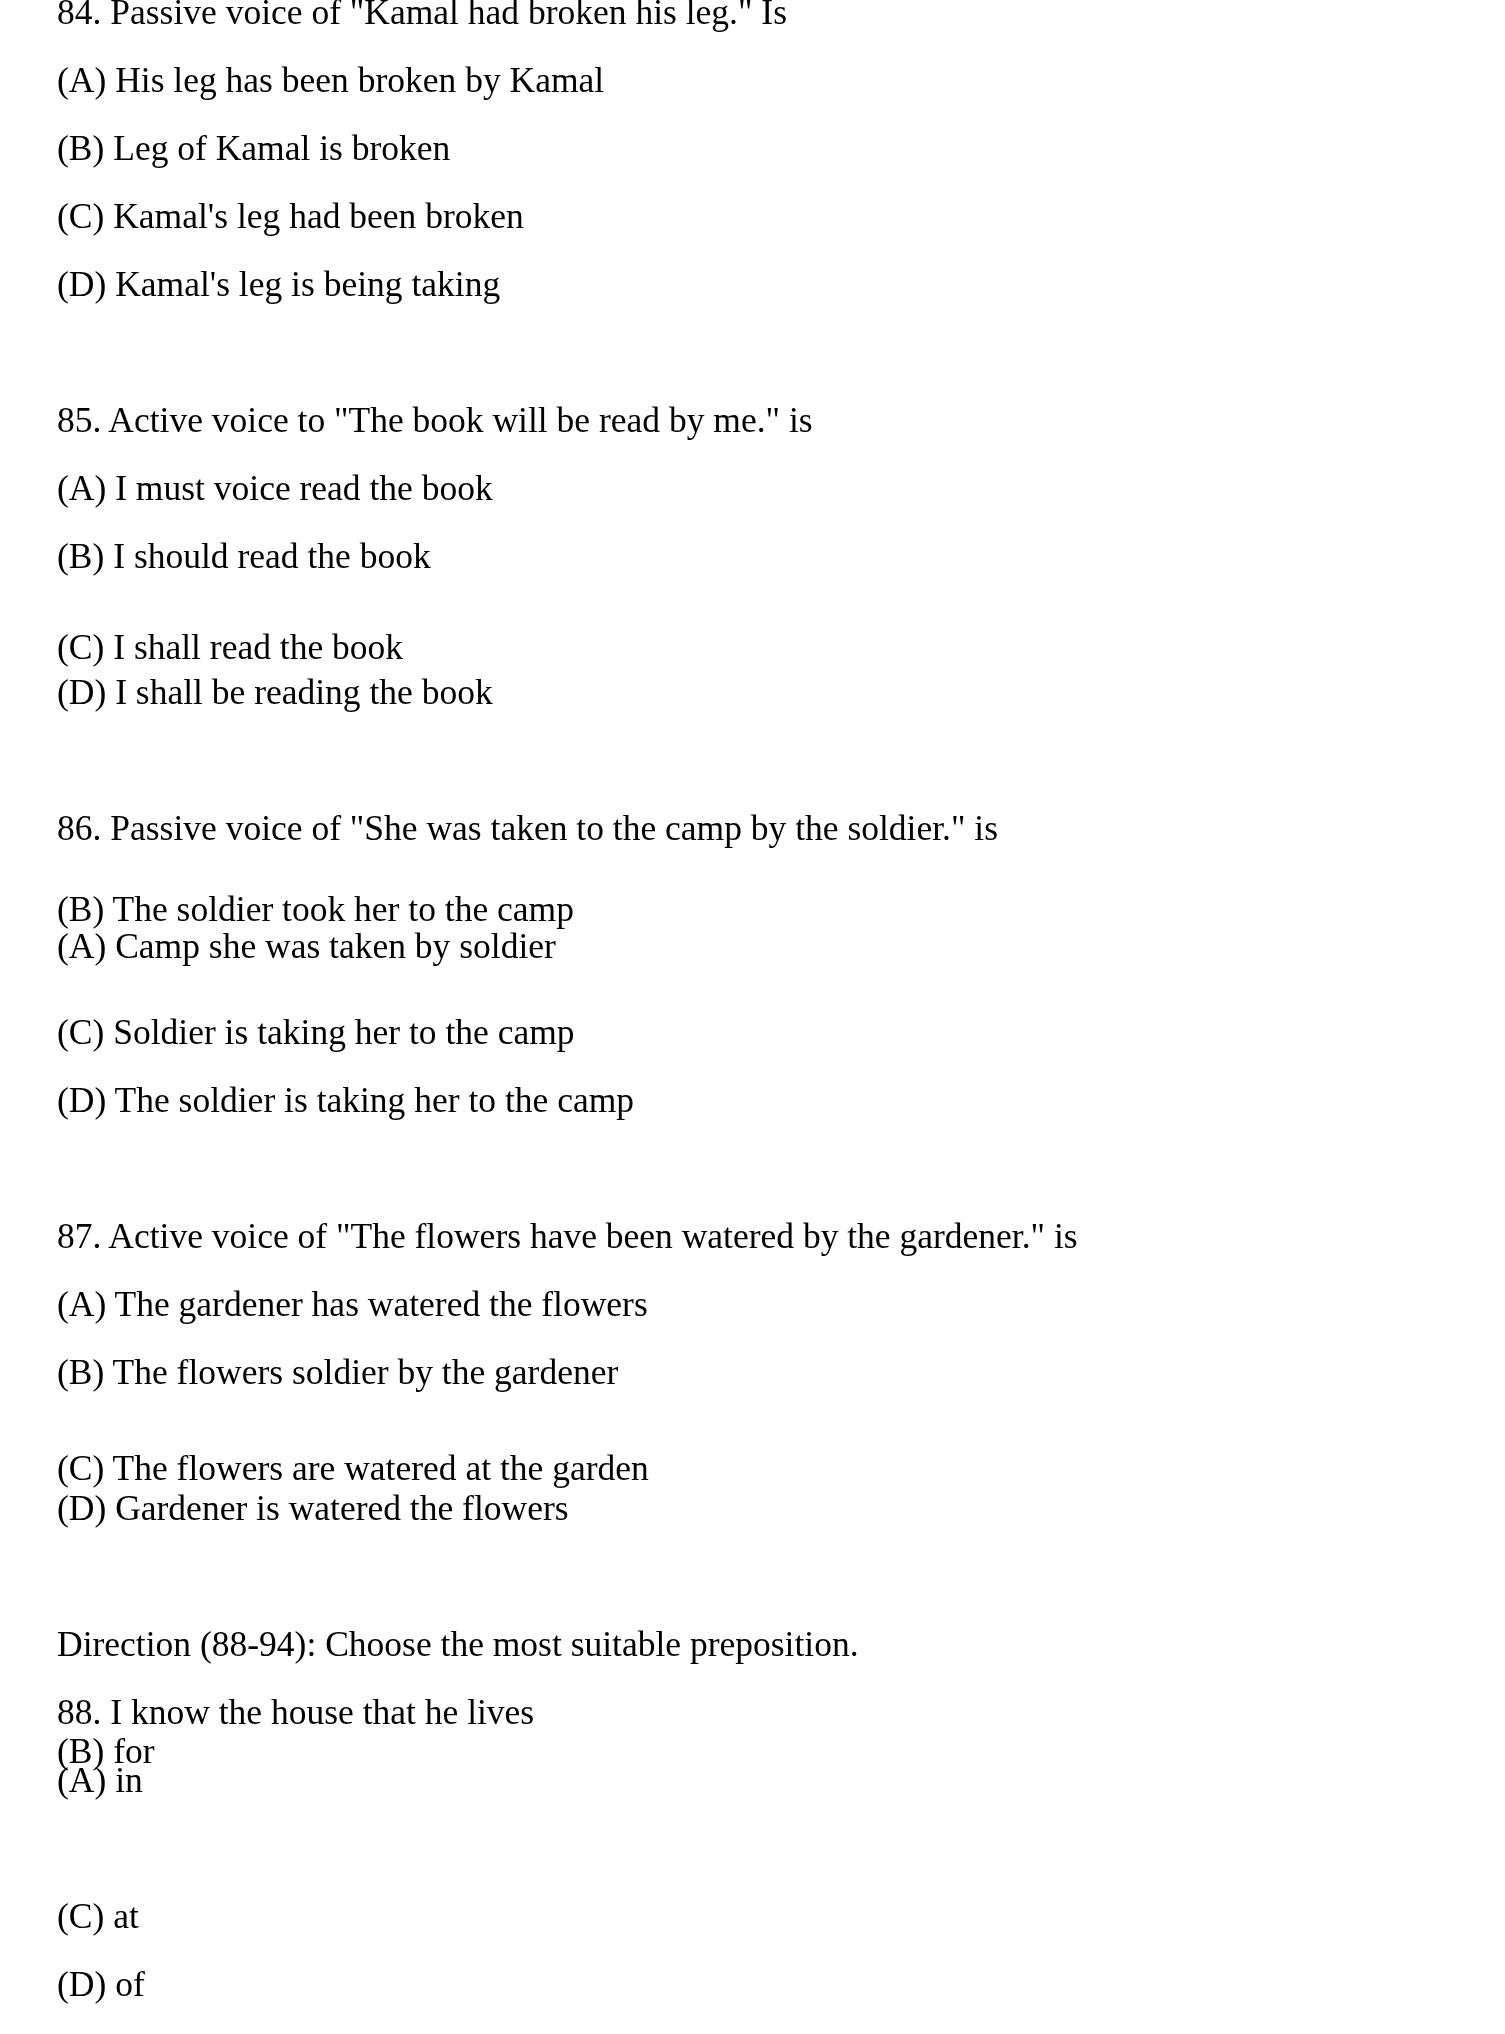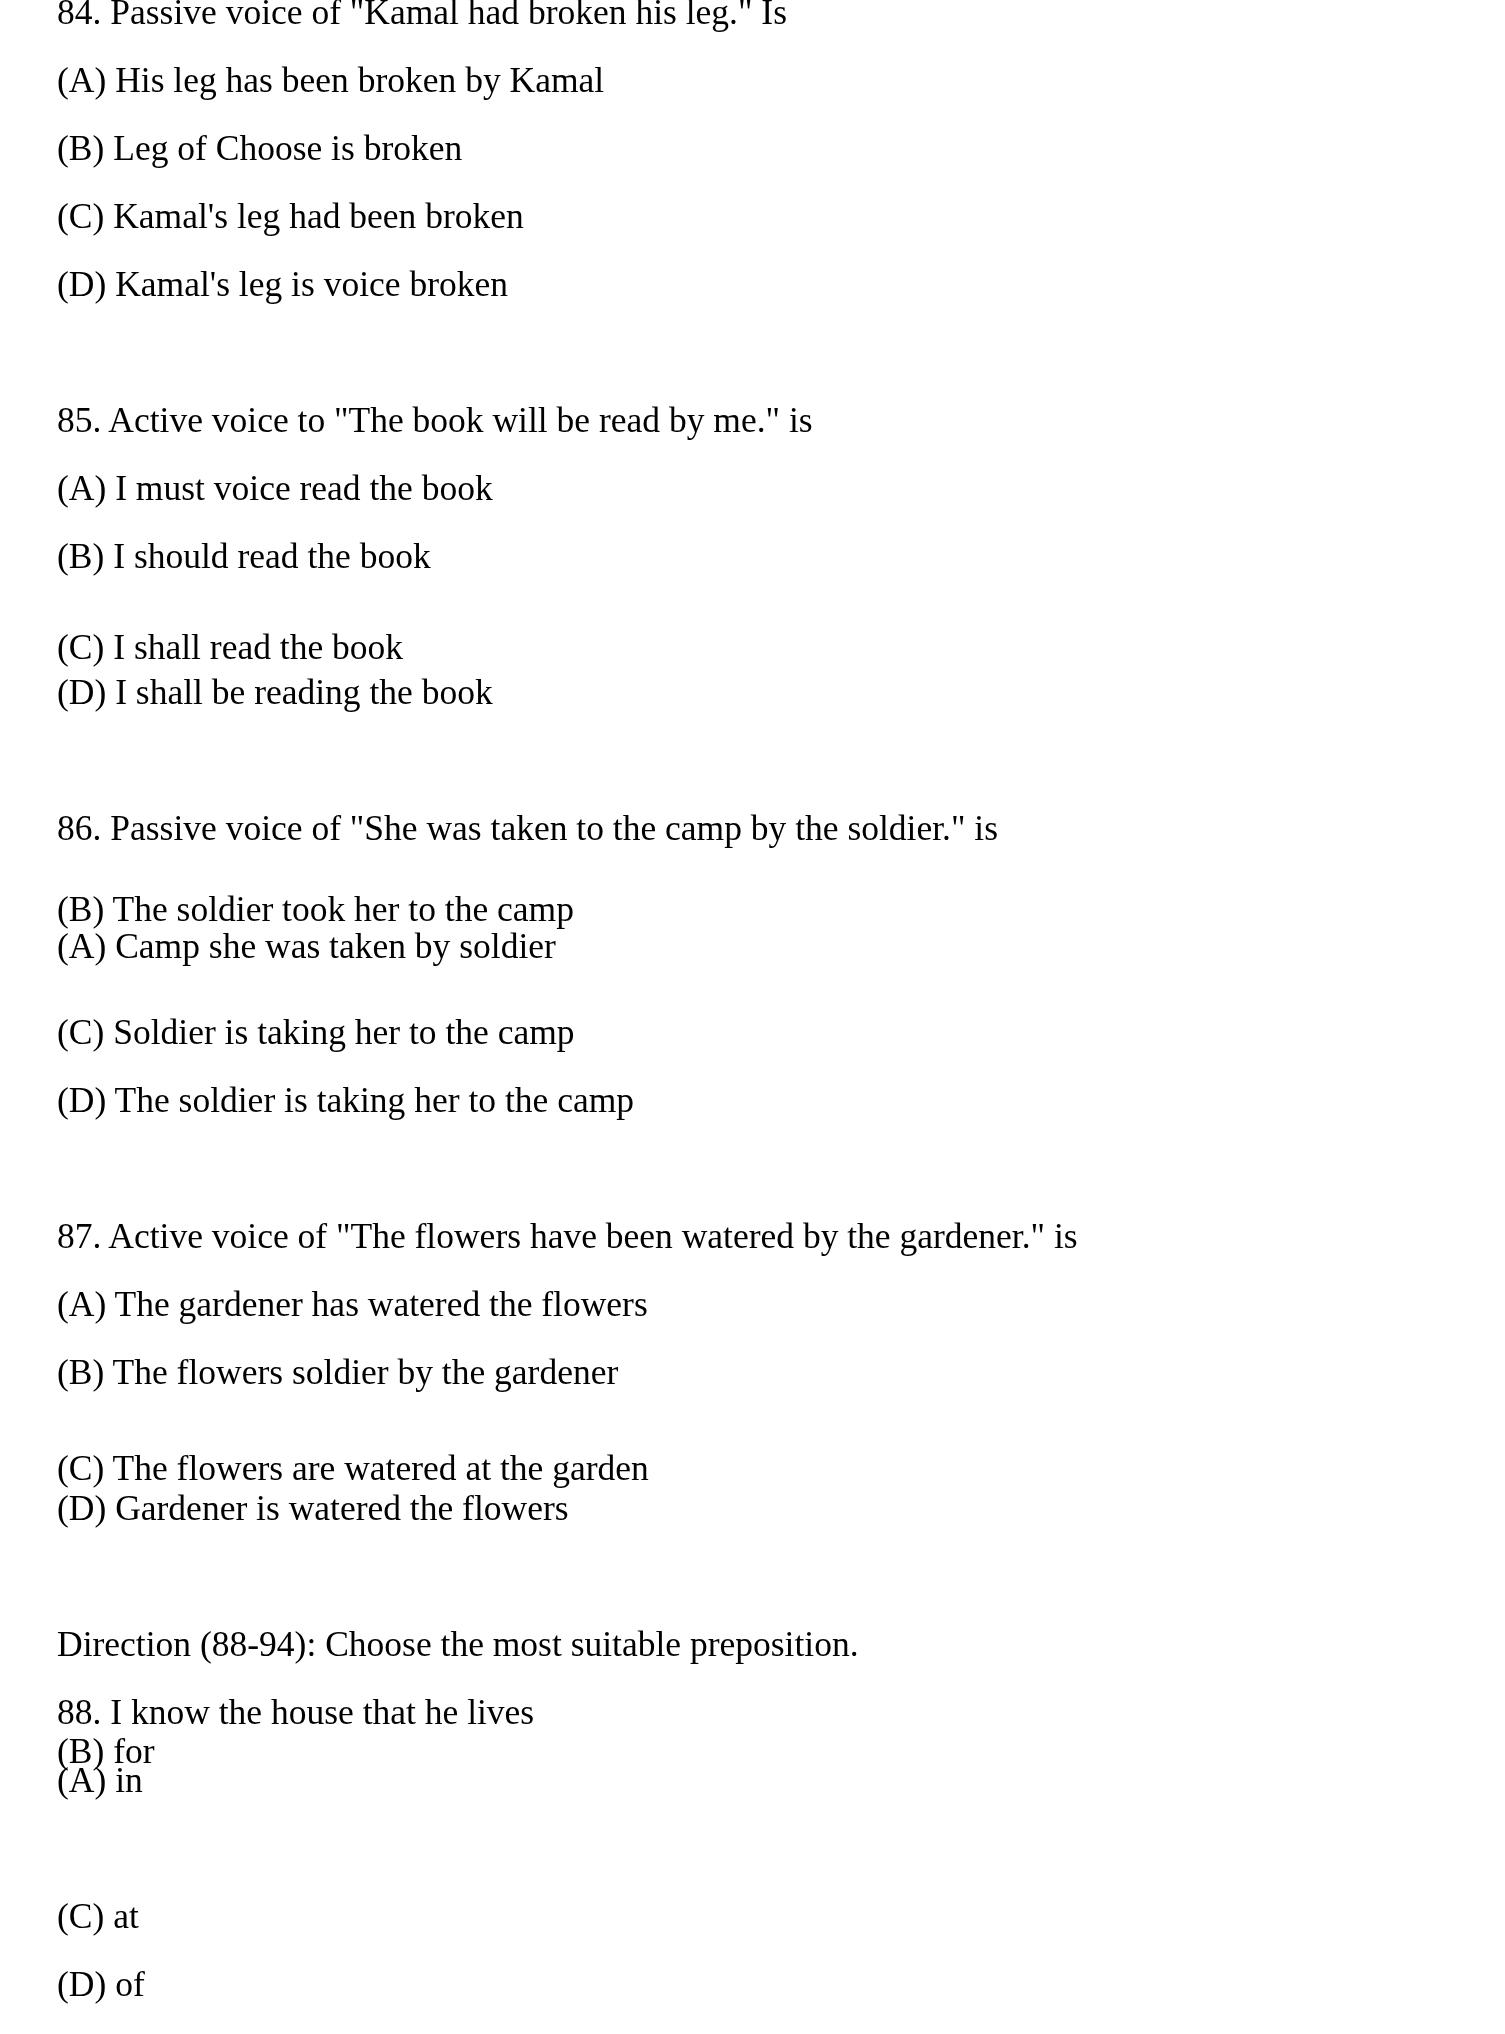--- a/index.html
+++ b/index.html
@@ -30,23 +30,23 @@
     }
   </style>
 </head>
 <body>
 
 <div class="page">
 
   <div>
     <div class="line" style="top:-5px">84. Passive voice of "Kamal had broken his leg." Is</div>
     <div class="line" style="top:63px">(A) His leg has been broken by Kamal</div>
-    <div class="line" style="top:131px">(B) Leg of Choose is broken</div>
+    <div class="line" style="top:131px">(B) Leg of Kamal is broken</div>
     <div class="line" style="top:199px">(C) Kamal's leg had been broken</div>
-    <div class="line" style="top:267px">(D) Kamal's leg is voice broken</div>
+    <div class="line" style="top:267px">(D) Kamal's leg is being taking</div>
   </div>
 
   <div>
     <div class="line" style="top:403px">85. Active voice to "The book will be read by me." is</div>
     <div class="line" style="top:471px">(A) I must voice read the book</div>
     <div class="line" style="top:539px">(B) I should read the book</div>
     <div class="line" style="top:630px">(C) I shall read the book</div>
     <div class="line" style="top:675px">(D) I shall be reading the book</div>
   </div>
 

